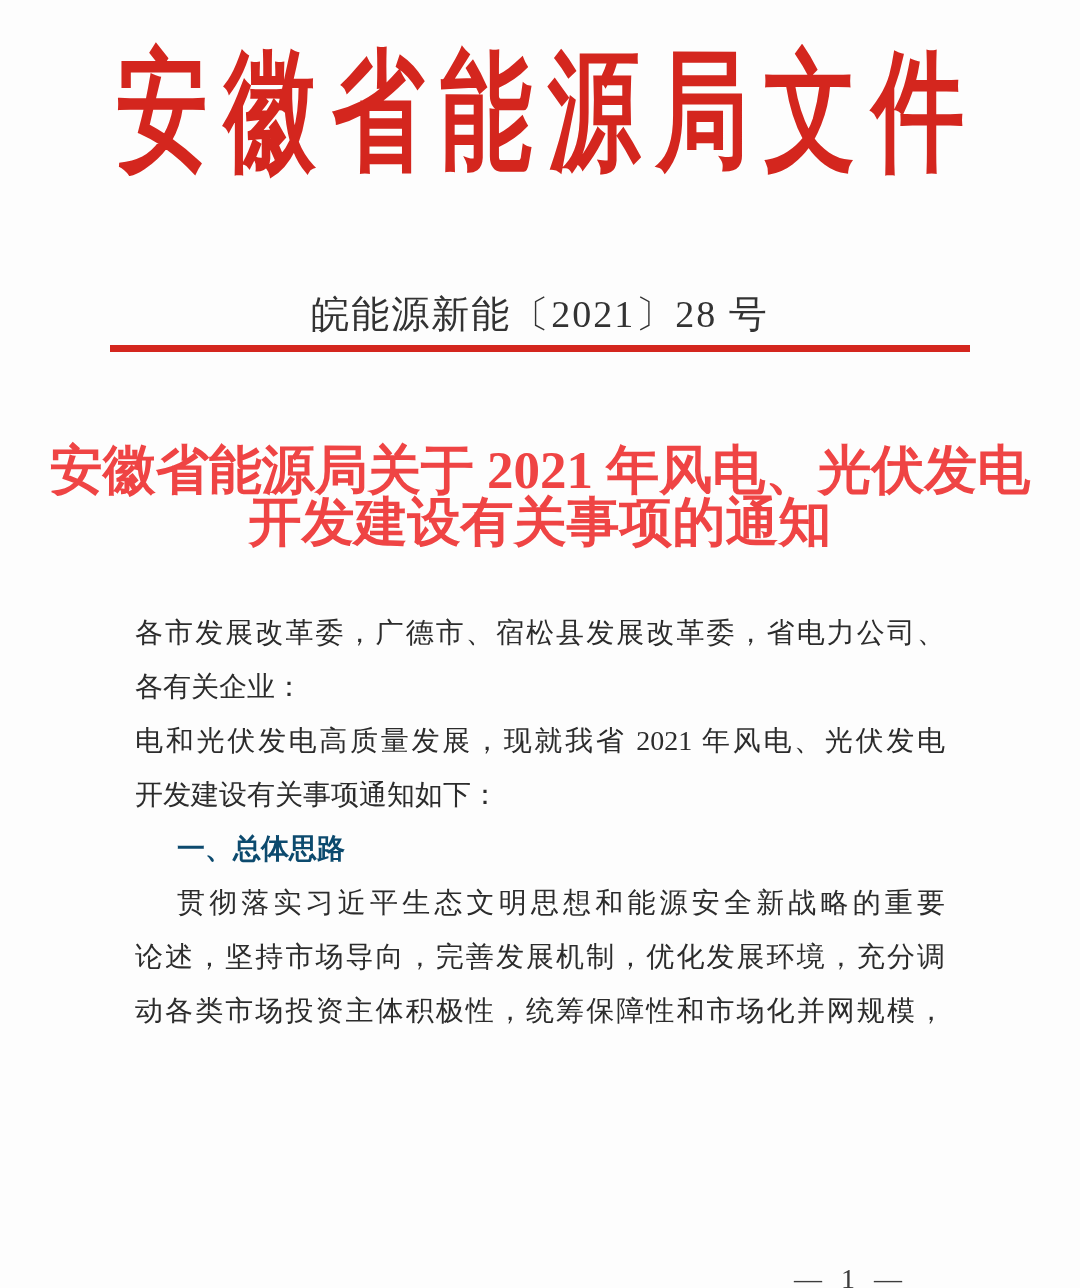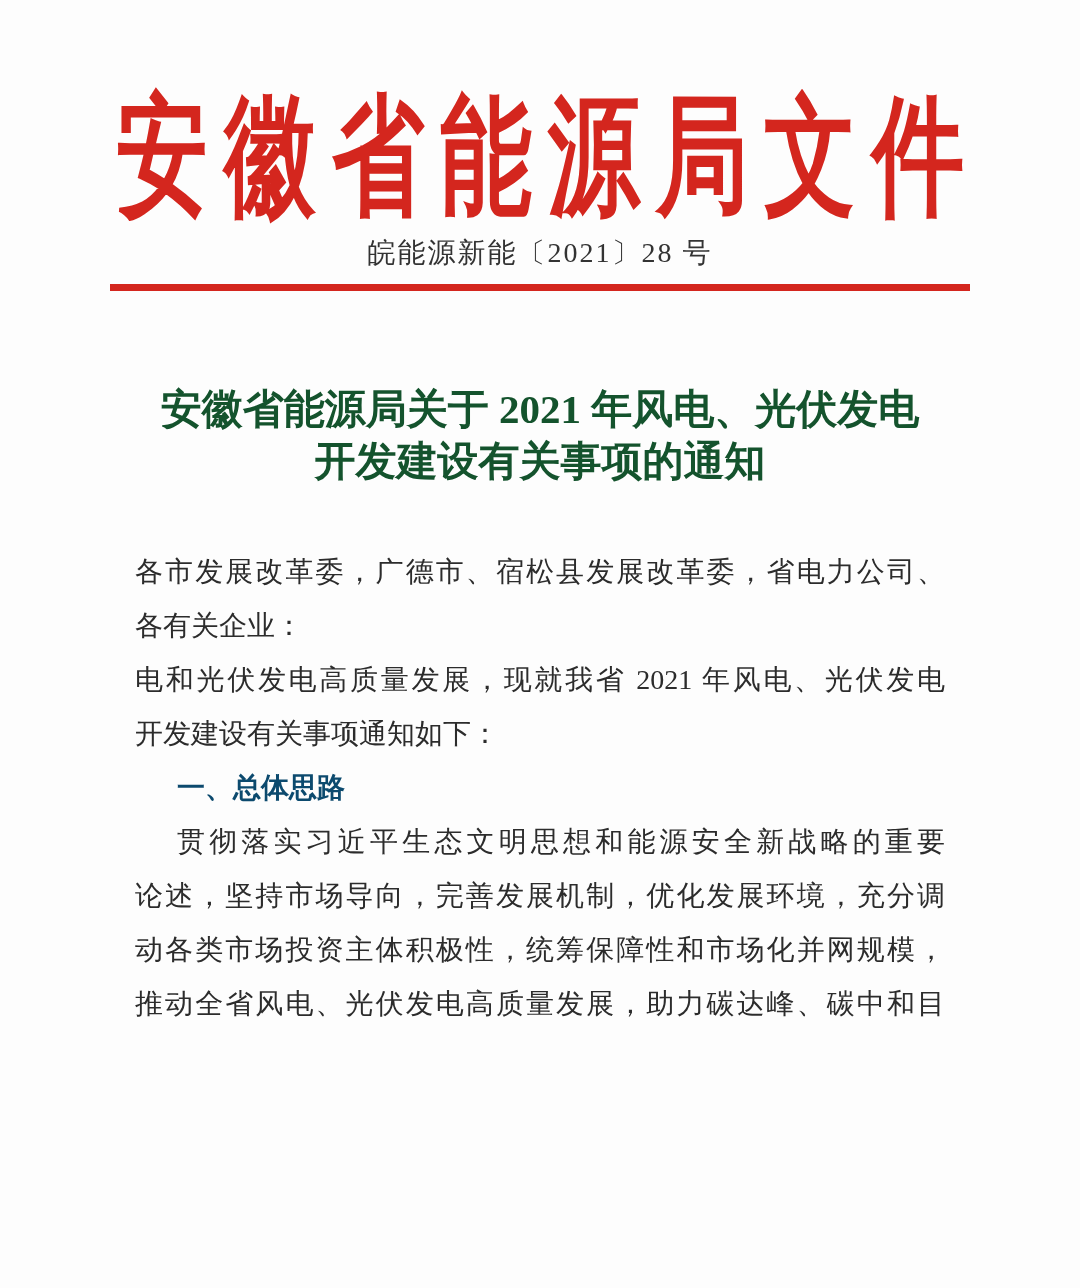--- a/index.html
+++ b/index.html
@@ -16,63 +16,64 @@
     color: #2a2a2a;
   }
   .page {
     width: 1080px;
     height: 1288px;
     position: relative;
   }
 
   
   .banner-wrap {
-    margin-top: 82px;
+    margin-top: 37px;
     height: 150px;
     display: flex;
     align-items: center;
     justify-content: center;
   }
   .banner-text {
     font-size: 92px;
     font-weight: bold;
     color: #d4261e;
     letter-spacing: 16px;
     padding-left: 16px; 
     white-space: nowrap;
     transform: scaleY(1.42);
     transform-origin: center;
     font-family: "Liberation Serif", "DejaVu Serif", serif;
   }
 
   
   .doc-number {
+    margin-top: 106px;
     text-align: center;
-    font-size: 28px;
+    font-size: 38px;
     line-height: 42px;
     color: #333333;
     letter-spacing: 2px;
   }
 
   
   .red-rule {
     margin: 10px auto 0 auto;
     width: 860px;
     height: 7px;
     background: #d4261e;
   }
 
   
   .doc-title {
     margin-top: 92px;
     text-align: center;
-    font-size: 41px;
+    font-size: 53px;
     line-height: 52px;
     font-weight: bold;
-    color: #14532d;
+    color: #ef4444;
   }
 
   
   .doc-body {
     margin: 58px auto 0 auto;
     width: 810px;
     font-size: 28px;
     line-height: 54px;
     color: #2c2c2c;
     letter-spacing: 0;
@@ -130,19 +131,18 @@
     <div class="line">各有关企业：</div>
 
     <div class="line fill">电和光伏发电高质量发展，现就我省 2021 年风电、光伏发电</div>
     <div class="line">开发建设有关事项通知如下：</div>
 
     <div class="line indent section-heading">一、总体思路</div>
 
     <div class="line fill indent">贯彻落实习近平生态文明思想和能源安全新战略的重要</div>
     <div class="line fill">论述，坚持市场导向，完善发展机制，优化发展环境，充分调</div>
     <div class="line fill">动各类市场投资主体积极性，统筹保障性和市场化并网规模，</div>
-    <div class="line fill">推动全省风电、光伏发电高质量发展，助力碳达峰、碳中和目</div>
 
   </div>
 
   <div class="page-number">— 1 —</div>
 
 </div>
 
 </body></html>

